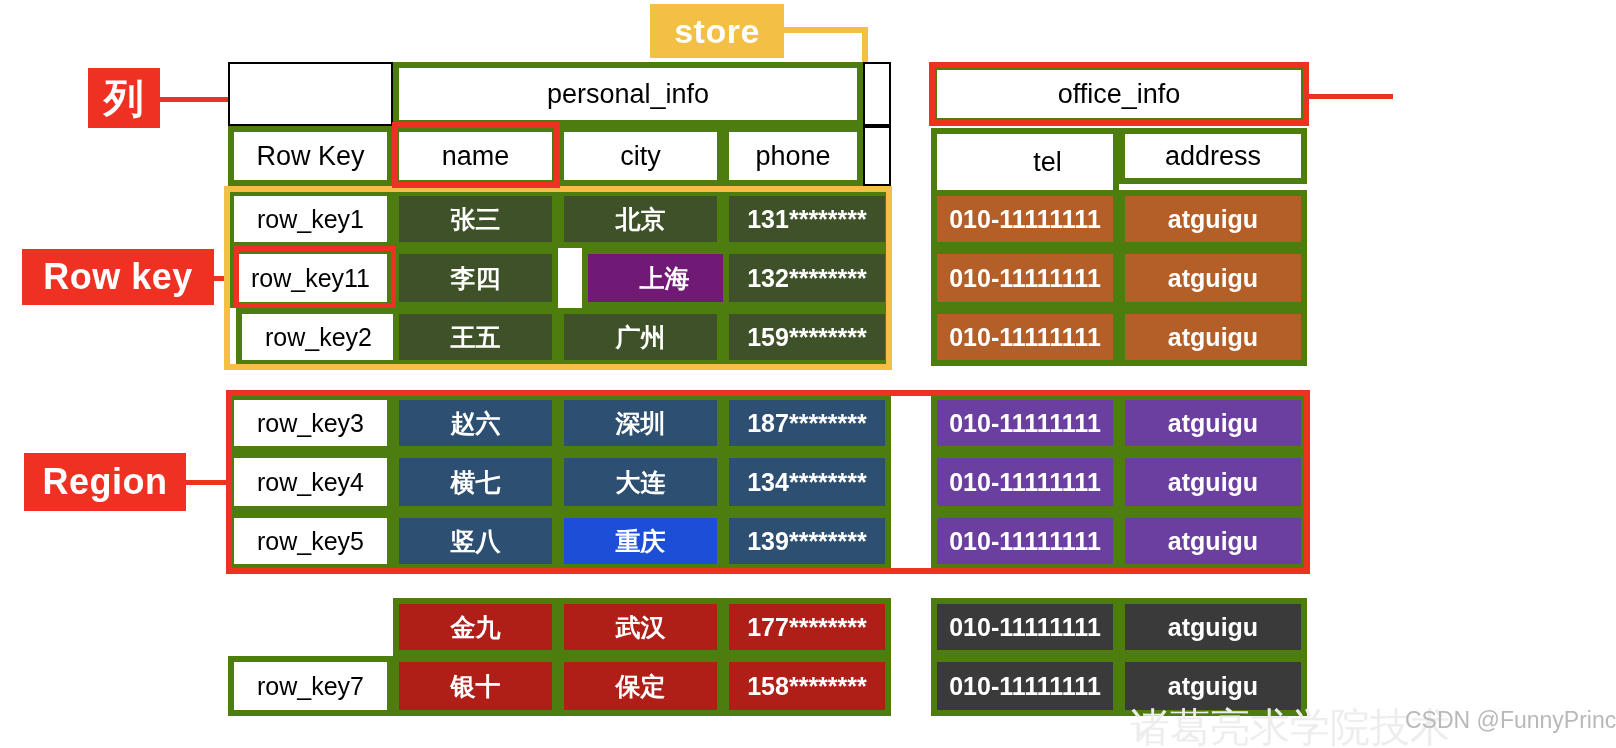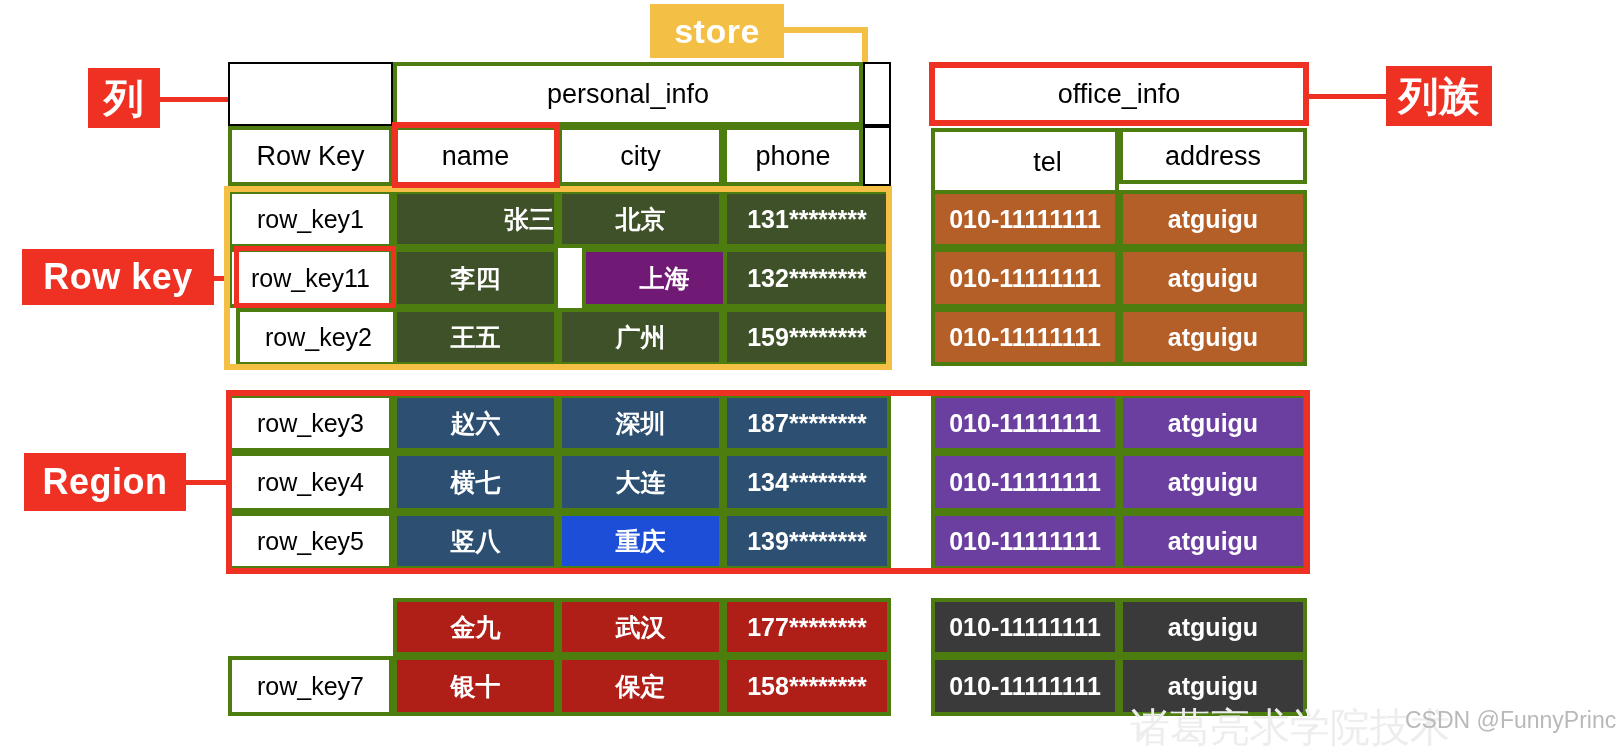--- a/index.html
+++ b/index.html
@@ -45,21 +45,21 @@
   }
 
   
   .conn-red { background: #ef3124; }
   .conn-yellow { background: #f3bf44; }
 
   
   .cell {
     position: absolute;
     box-sizing: border-box;
-    border: 4px solid #4d7c0f;
+    border: 6px solid #4d7c0f;
     display: flex;
     align-items: center;
     justify-content: center;
     background: #ffffff;
     color: #000000;
     font-size: 26px;
     white-space: nowrap;
   }
   .cell.hdr { font-size: 27px; }
   .cell.rowkey { font-size: 25px; }
@@ -111,23 +111,20 @@
   <div class="abs chip chip-en" style="left:22px; top:249px; width:192px; height:56px;">
     <span>Row key</span>
   </div>
 
   <div class="abs conn-red" style="left:176px; top:480px; width:56px; height:5px;"></div>
   <div class="abs chip chip-en" style="left:24px; top:453px; width:162px; height:58px;">
     <span>Region</span>
   </div>
 
   <div class="abs conn-red" style="left:1305px; top:94px; width:88px; height:5px;"></div>
-  <div class="abs chip chip-cn" style="left:1386px; top:66px; width:106px; height:60px;">
-    <span>列族</span>
-  </div>
 
   <div class="cell blank" style="left:228px; top:62px; width:165px; height:64px;"></div>
   <div class="cell hdr" style="left:393px; top:62px; width:470px; height:64px;">
     <span>personal_info</span>
   </div>
   <div class="cell blank" style="left:863px; top:62px; width:28px; height:64px;"></div>
 
   <div class="cell hdr" style="left:228px; top:126px; width:165px; height:60px;">
     <span>Row Key</span>
   </div>
@@ -150,21 +147,21 @@
   </div>
   <div class="cell hdr" style="left:1119px; top:128px; width:188px; height:56px;">
     <span>address</span>
   </div>
 
   <div class="outline outline-red-thick" style="left:929px; top:62px; width:380px; height:64px;"></div>
 
   <div class="cell rowkey" style="left:228px; top:190px; width:165px; height:58px;">
     <span>row_key1</span>
     </div>
-  <div class="cell data" style="left:393px; top:190px; width:165px; height:58px; background:#3f5128;justify-content:flex-end;">
+  <div class="cell data" style="left:393px; top:190px; width:165px; height:58px; background:#3f5128;">
     <span>张三</span>
     </div>
   <div class="cell data" style="left:558px; top:190px; width:165px; height:58px; background:#3f5128;">
     <span>北京</span>
     </div>
   <div class="cell data" style="left:723px; top:190px; width:168px; height:58px; background:#3f5128;">
     <span>131********</span>
     </div>
   <div class="cell data" style="left:931px; top:190px; width:188px; height:58px; background:#b45f28;">
     <span>010-11111111</span>

